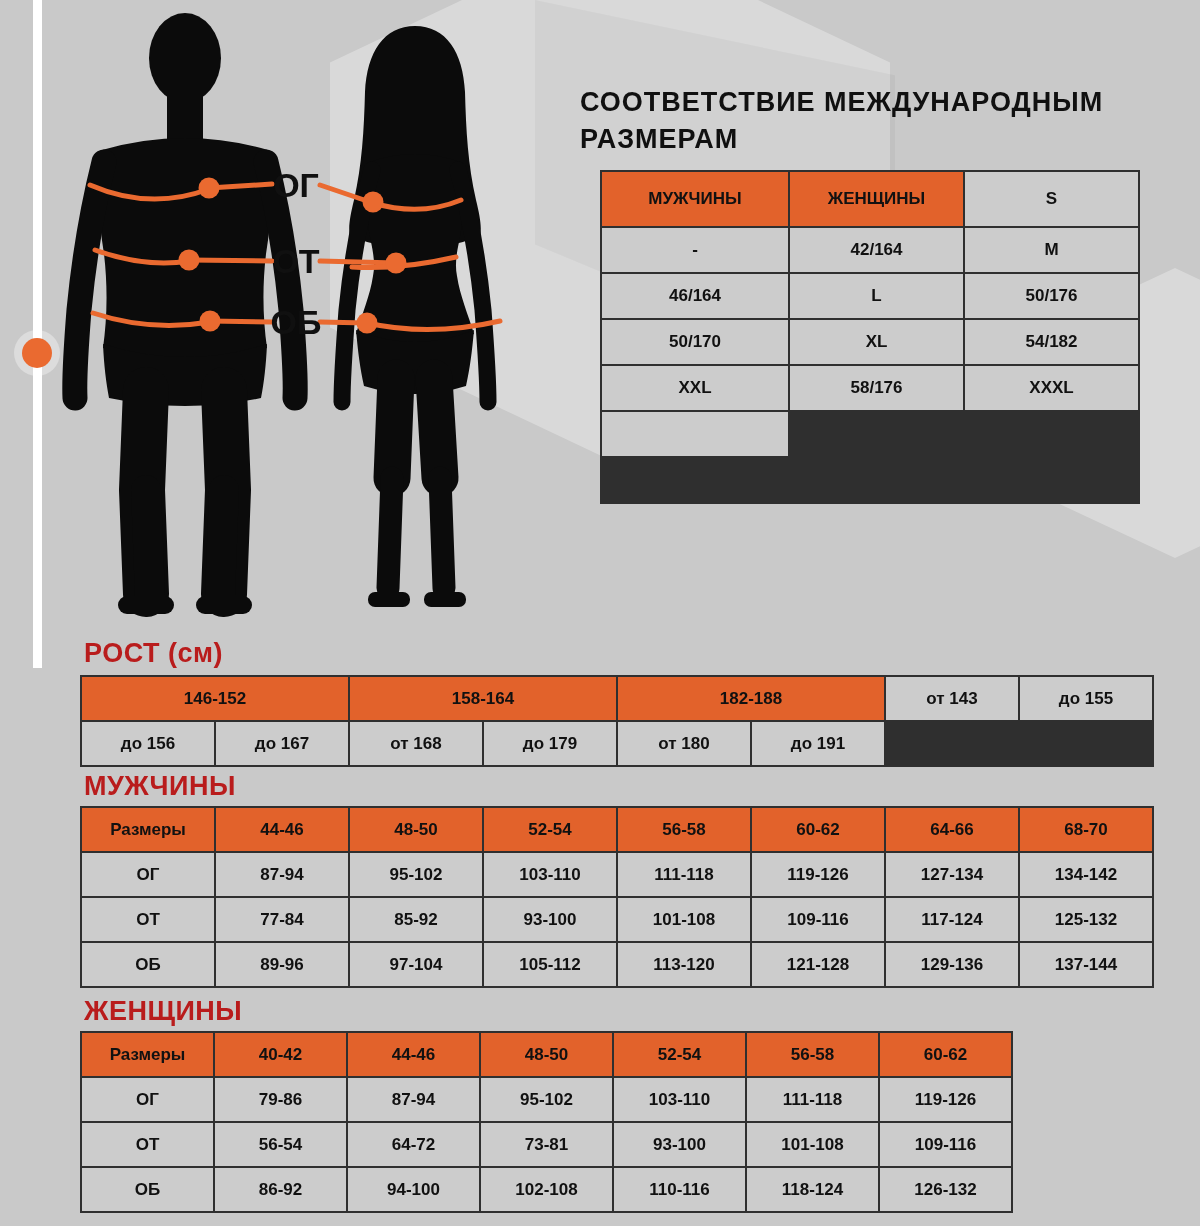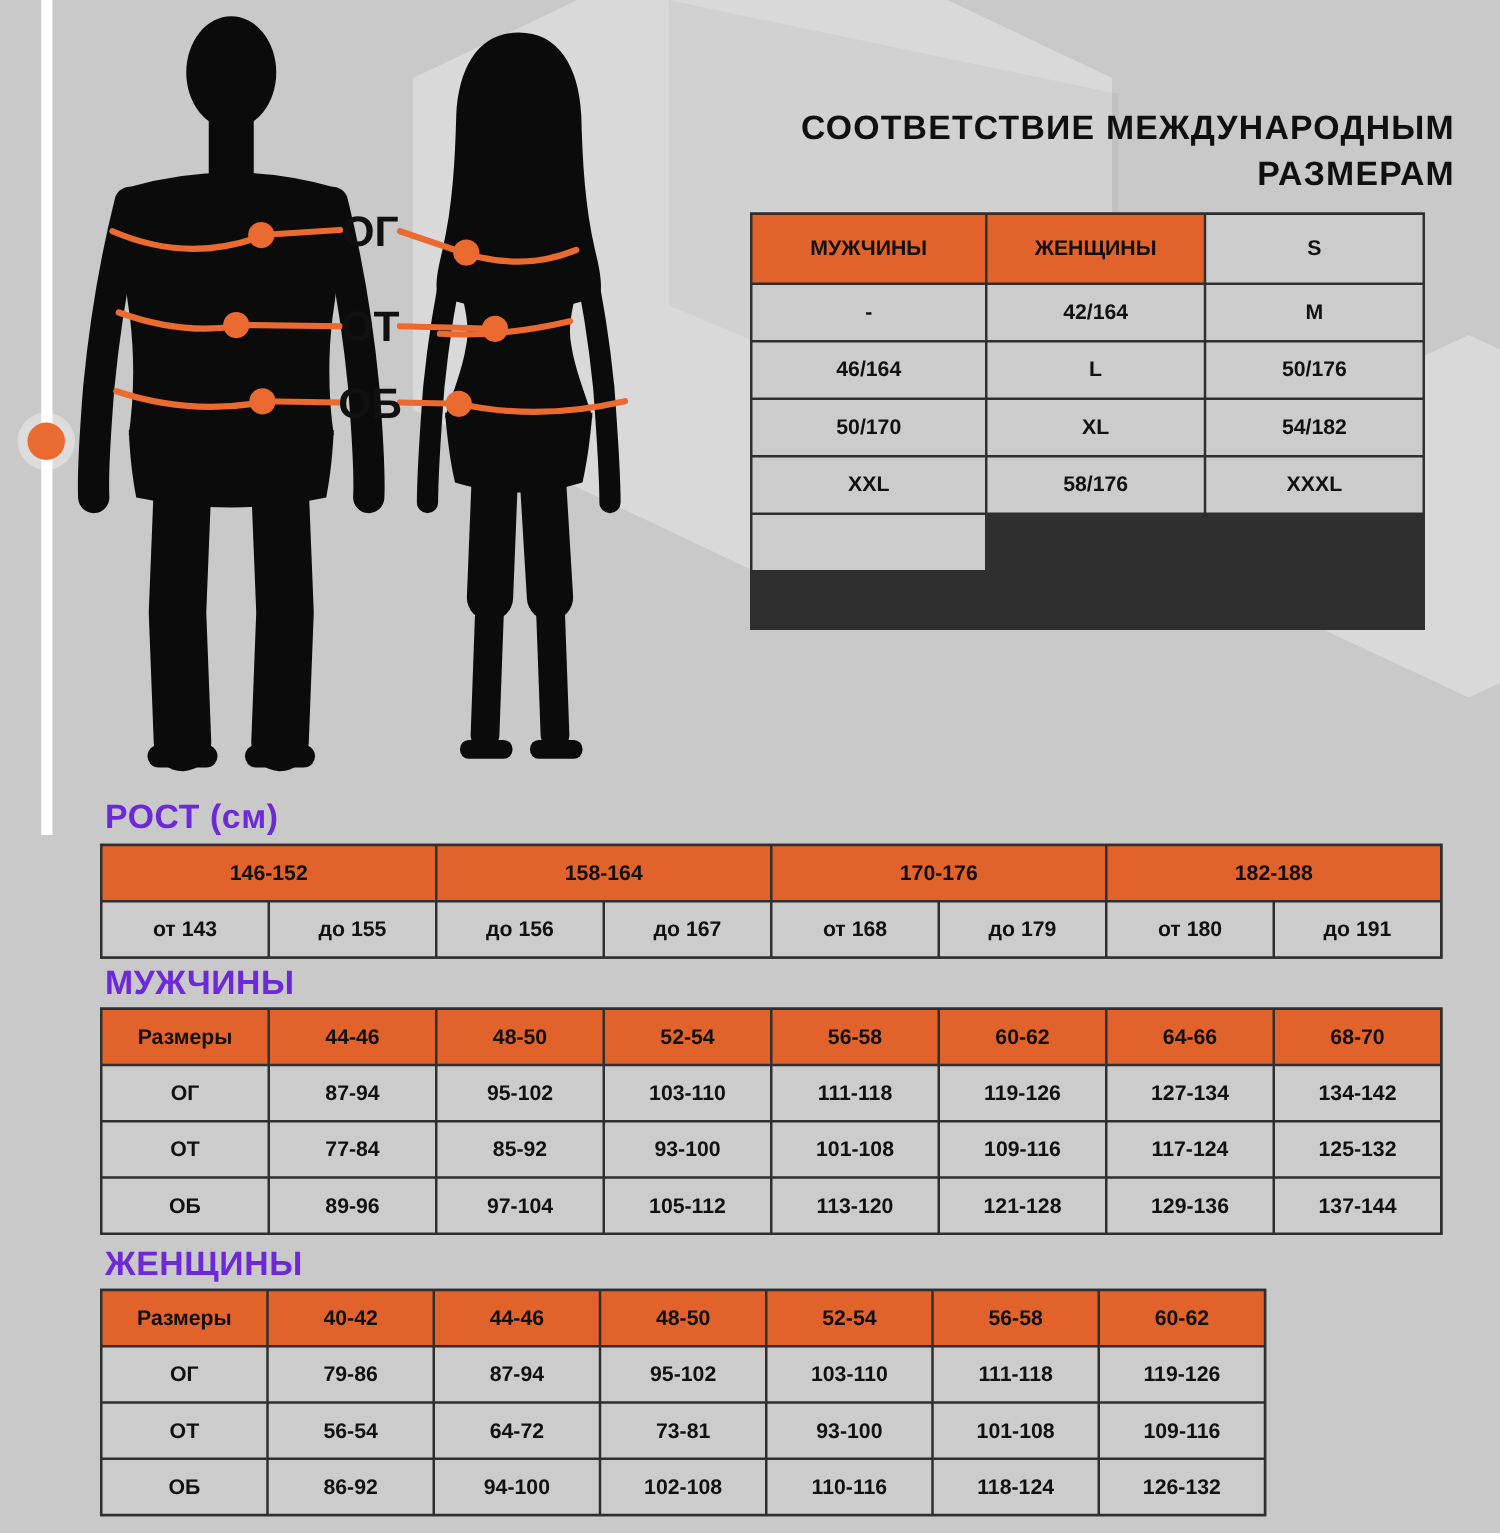--- a/index.html
+++ b/index.html
@@ -15,22 +15,22 @@
 
   
   .stripe{position:absolute;left:33px;top:0;width:9px;height:668px;background:#ffffff;}
   .stripe-dot{position:absolute;left:22px;top:338px;width:30px;height:30px;border-radius:50%;
               background:var(--accent2,#ea6a30);box-shadow:0 0 0 8px rgba(255,255,255,0.35);}
 
   
   .figures{position:absolute;left:40px;top:0;width:520px;height:640px;}
 
   
-  .sec-title{position:absolute;font-weight:800;color:#6d28d9;letter-spacing:0.5px;font-size:27px;}
-  .main-title{position:absolute;left:580px;top:84px;width:584px;text-align:right;font-weight:800;
+  .sec-title{position:absolute;font-weight:800;color:#b91c1c;letter-spacing:0.5px;font-size:27px;}
+  .main-title{position:absolute;left:580px;top:84px;width:584px;text-align:left;font-weight:800;
               color:#101010;font-size:27px;line-height:37px;letter-spacing:1px;}
 
   
   .tbl{position:absolute;display:grid;gap:2px;background:#2f2f2f;border:2px solid #2f2f2f;}
   .c{display:flex;align-items:center;justify-content:center;background:#cccccc;
      font-weight:700;font-size:17px;color:#111;text-align:center;}
   .c.h{background:var(--accent,#e2622b);}
   .sp2{grid-column:span 2;}
 
   .tbl-intl {left:600px;top:170px;grid-template-columns:186px 173px 173px;grid-template-rows:54px repeat(6,44px);}
@@ -128,21 +128,20 @@
     <div class="c">XXL</div>
     <div class="c">58/176</div>
     <div class="c">XXXL</div>
     <div class="c"></div>
   </div>
 
   <div class="sec-title" style="left:84px;top:638px;">РОСТ (см)</div>
   <div class="tbl tbl-rost">
     <div class="c h sp2">146-152</div>
     <div class="c h sp2">158-164</div>
-    <div class="c h sp2">170-176</div>
     <div class="c h sp2">182-188</div>
     <div class="c">от 143</div>
     <div class="c">до 155</div>
     <div class="c">до 156</div>
     <div class="c">до 167</div>
     <div class="c">от 168</div>
     <div class="c">до 179</div>
     <div class="c">от 180</div>
     <div class="c">до 191</div>
   </div>

